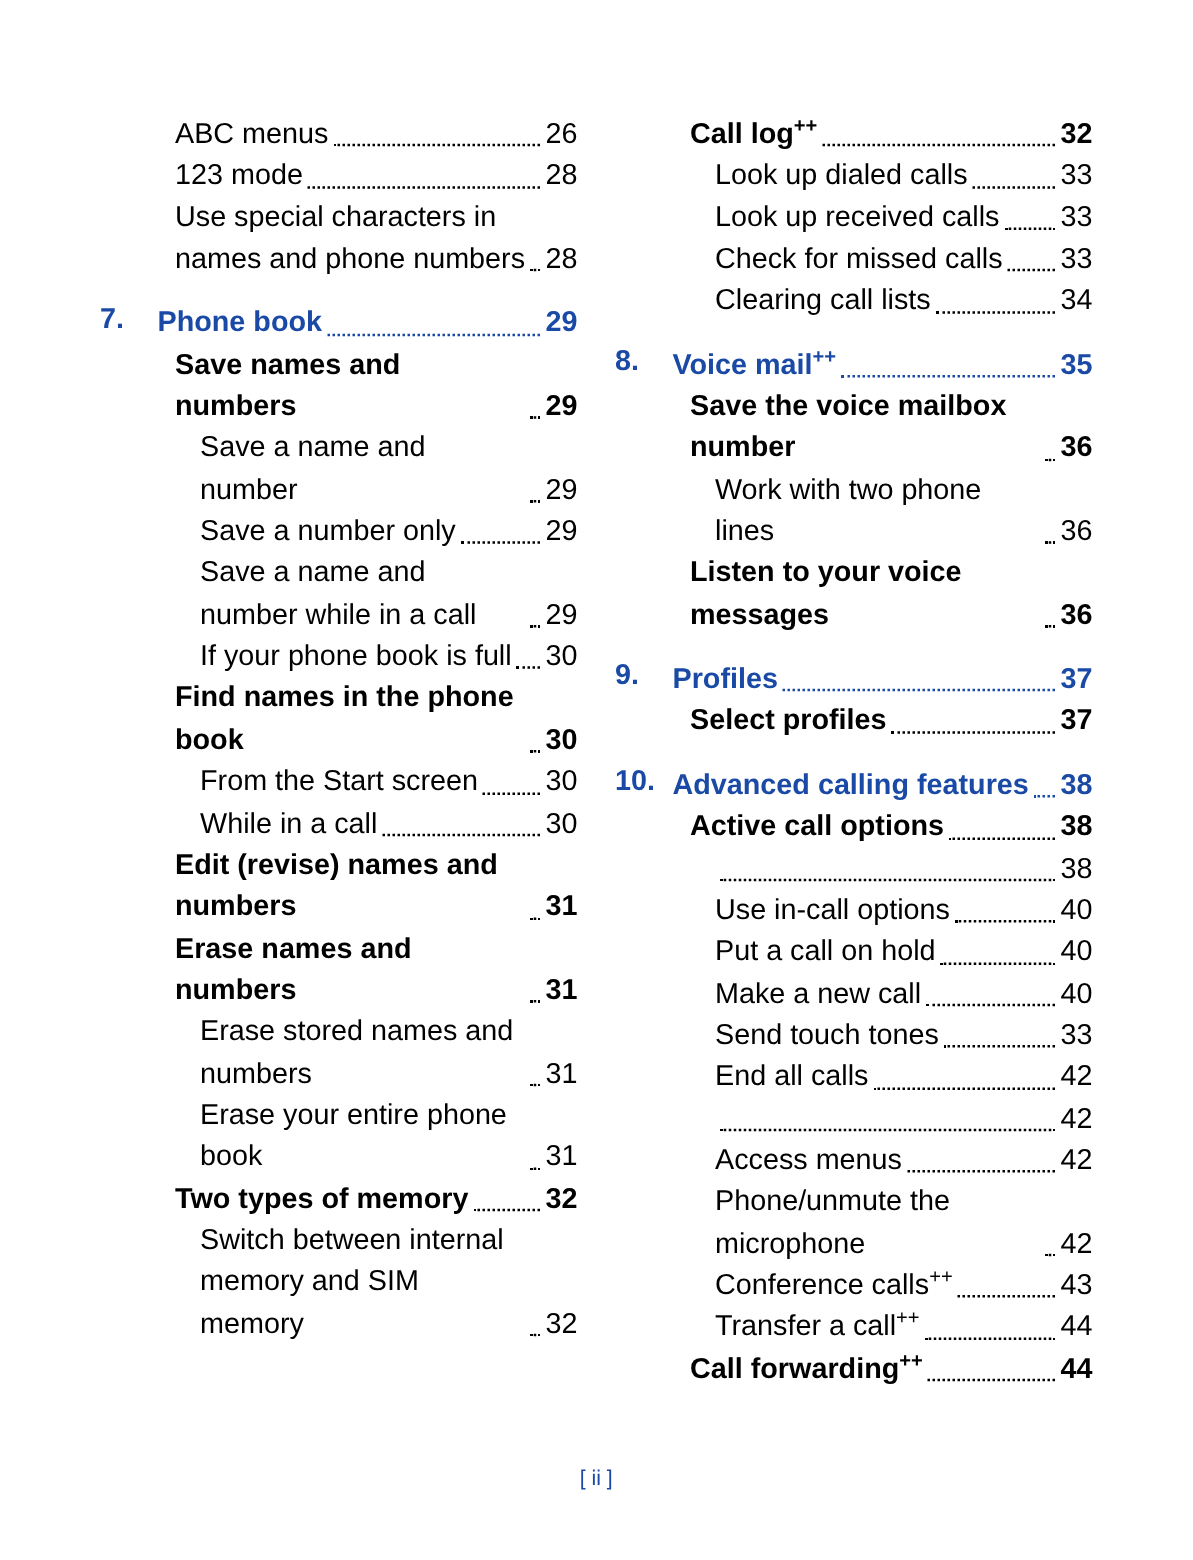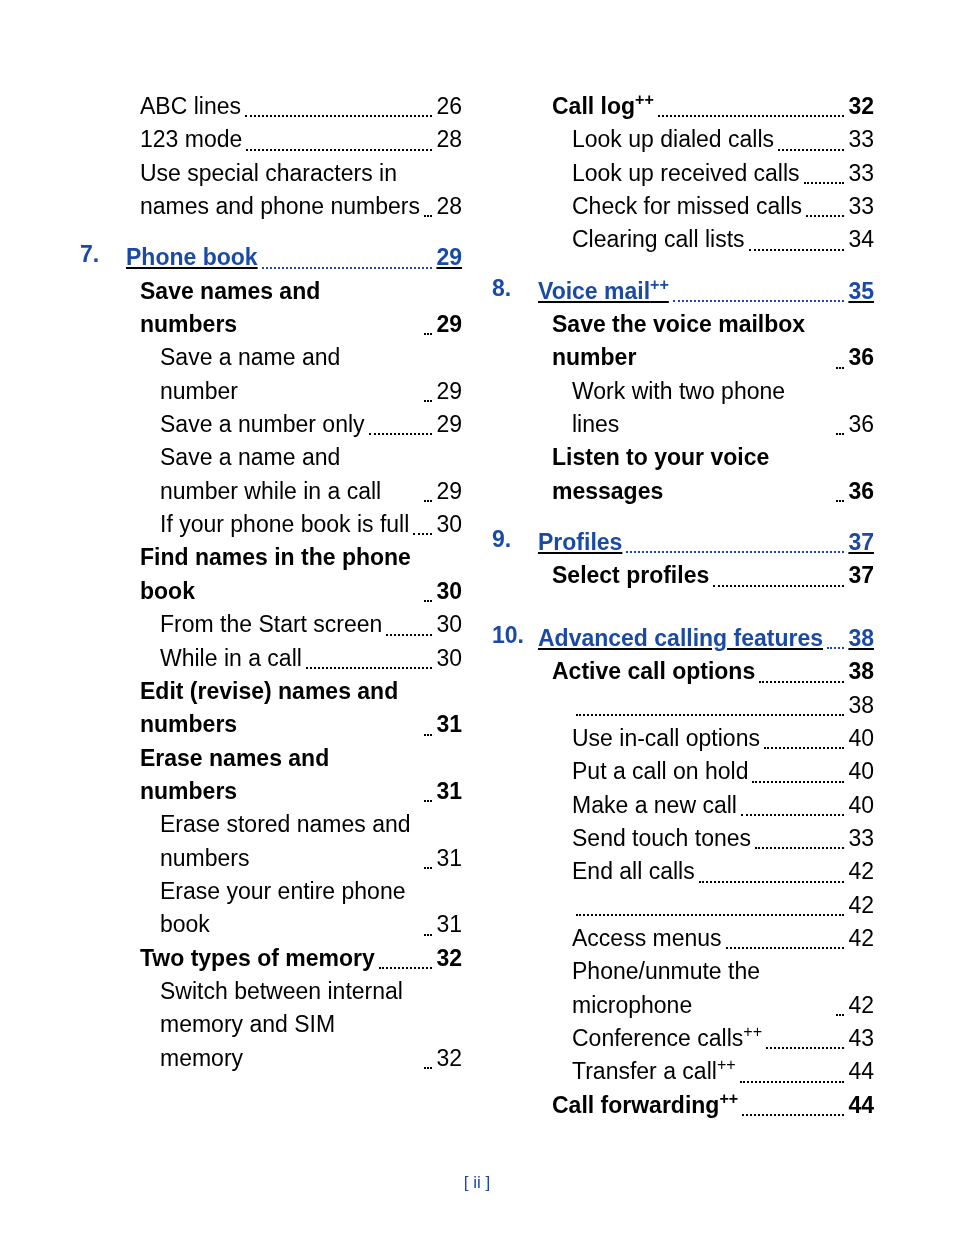--- a/index.html
+++ b/index.html
@@ -53,21 +53,21 @@
     width: 46px;
     color: #1a4aa6;
     font-weight: 700;
     font-size: 23px;
     vertical-align: top;
   }
   .chapter-row {
     display: flex;
     align-items: flex-start;
   }
-  .chapter-body { flex: 1; text-decoration: underline; }
+  .chapter-body { flex: 1; }
   .sup {
     font-size: 0.7em;
     vertical-align: super;
     line-height: 0;
   }
   .folio {
     position: absolute;
     bottom: 55px;
     left: 0;
     width: 954px;
@@ -77,21 +77,21 @@
   }
 </style>
 </head>
 <body>
 
 <div class="page">
   <div class="cols">
     <div class="col" id="col-0">
         <div>
           <div class="entry level-1">
-            <span class="label">ABC lines</span>
+            <span class="label">ABC menus</span>
             <span class="leader"></span>
             <span class="pagenum">26</span>
           </div>
         </div>
         <div>
           <div class="entry level-1">
             <span class="label">123 mode</span>
             <span class="leader"></span>
             <span class="pagenum">28</span>
           </div>
@@ -289,21 +289,21 @@
             </div>
           </div>
         </div>
         <div>
           <div class="entry level-1 bold">
             <span class="label">Select profiles</span>
             <span class="leader"></span>
             <span class="pagenum">37</span>
           </div>
         </div>
-        <div class="chapter-row" style="margin-top: 29px;">
+        <div class="chapter-row" style="margin-top: 18px;">
           <span class="chapter-num">10.</span>
           <div class="chapter-body">
             <div class="entry chapter">
               <span class="label">Advanced calling features</span>
               <span class="leader blue"></span>
               <span class="pagenum">38</span>
             </div>
           </div>
         </div>
         <div>

